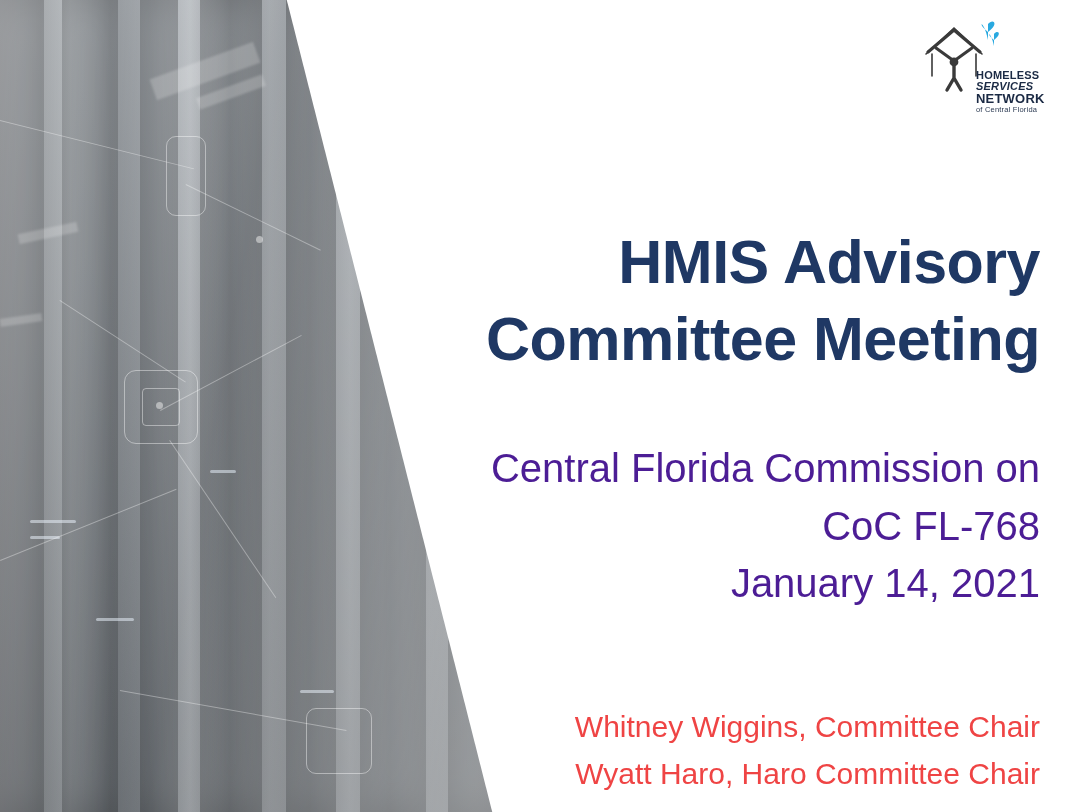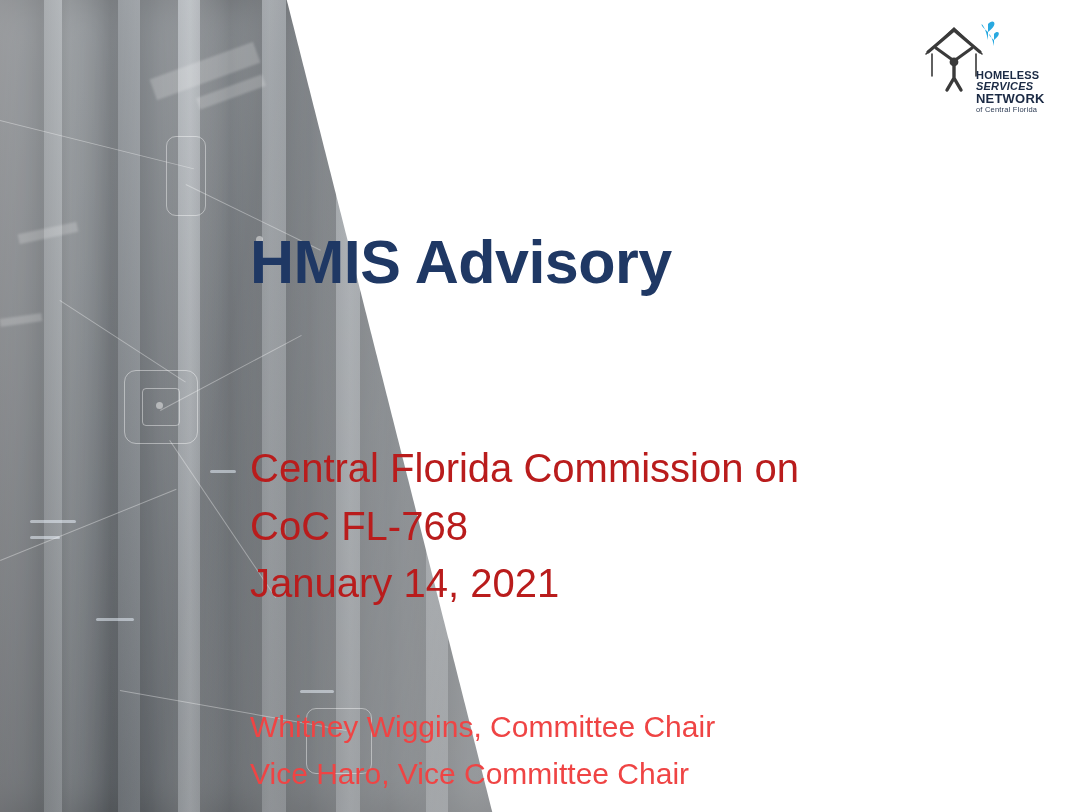--- a/index.html
+++ b/index.html
@@ -133,39 +133,39 @@
   .logo-l3 { font-size: 13px; }
   .logo-l4 { font-size: 7.5px; font-weight: normal; color: #2b3a52; }
 
   
   .content {
     position: absolute;
     left: 250px;
     top: 0;
     width: 790px;
     height: 812px;
-    text-align: left;
+    text-align: right;
   }
   .title {
     position: absolute;
     left: 0;
     top: 224px;
     width: 790px;
     color: #1f3864;
     font-weight: bold;
     font-size: 61px;
     line-height: 1.26;
     letter-spacing: -0.5px;
   }
   .subtitle {
     position: absolute;
     left: 0;
     top: 440px;
     width: 790px;
-    color: #b91c1c;
+    color: #4c1d95;
     font-size: 40px;
     line-height: 1.44;
   }
   .presenters {
     position: absolute;
     left: 0;
     top: 703px;
     width: 790px;
     color: #ef4444;
     font-size: 30px;
@@ -238,27 +238,28 @@
       <div class="logo-l1">HOMELESS</div>
       <div class="logo-l2">SERVICES</div>
       <div class="logo-l3">NETWORK</div>
       <div class="logo-l4">of Central Florida</div>
     </div>
   </div>
 
   <div class="content">
     <div class="title">
       <span class="line">HMIS Advisory</span>
+      <span class="line">Committee Meeting</span>
     </div>
 
     <div class="subtitle">
       <span class="line">Central Florida Commission on</span>
       <span class="line">CoC FL-768</span>
       <span class="line">January 14, 2021</span>
     </div>
 
     <div class="presenters">
       <span class="line">Whitney Wiggins, Committee Chair</span>
-      <span class="line">Vice Haro, Vice Committee Chair</span>
+      <span class="line">Wyatt Haro, Haro Committee Chair</span>
     </div>
   </div>
 
 </div>
 
 </body></html>

